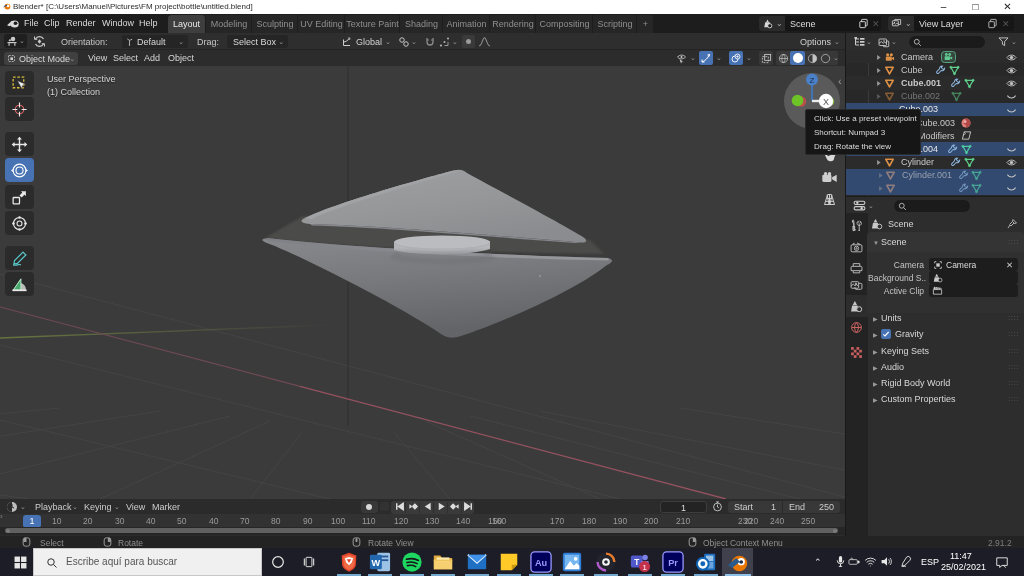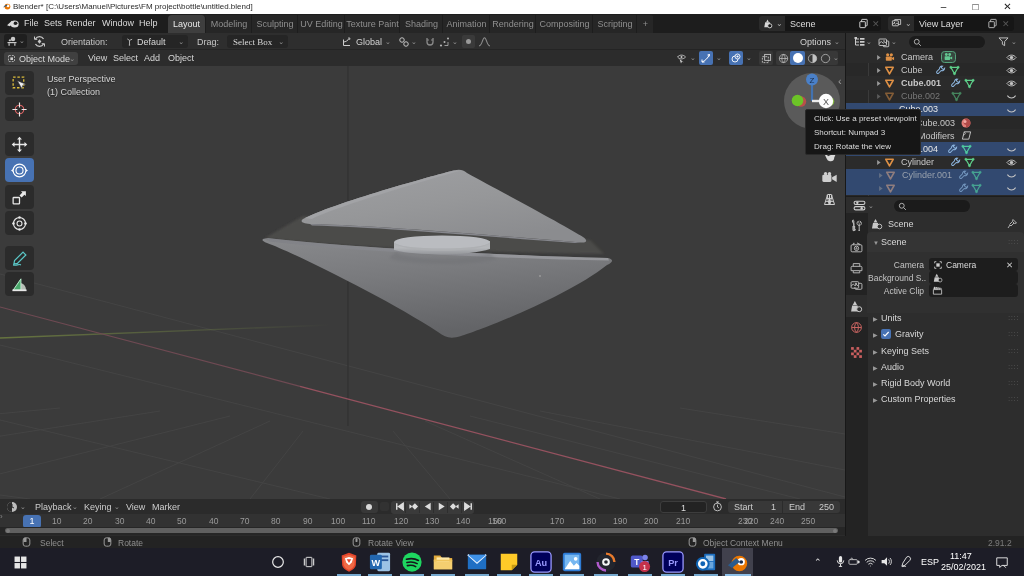--- a/index.html
+++ b/index.html
@@ -72,21 +72,21 @@
     <path d="M2 13 L10 6 L13 9 Z" fill="#265787"></path>
   </svg>
   <div class="ttext">Blender* [C:\Users\Manuel\Pictures\FM project\bottle\untitled.blend]</div>
   <div class="winbtn" style="left:937px;">–</div>
   <div class="winbtn" style="left:969px;">□</div>
   <div class="winbtn" style="left:1001px;">✕</div>
 </div>
 
 <div class="abs" id="topbar">
   <div class="menu-item" style="left:24px;">File</div>
-  <div class="menu-item" style="left:44px;">Sets</div>
+  <div class="menu-item" style="left:44px;">Clip</div>
   <div class="menu-item" style="left:66px;">Render</div>
   <div class="menu-item" style="left:102px;">Window</div>
   <div class="menu-item" style="left:139px;">Help</div>
   <div style="position:absolute;left:168px;top:1px;width:486px;height:18px;background:#262626;border-radius:4px 4px 0 0;"></div>
   <div class="wtab active" style="left:168px;width:38px;">Layout</div>
   <div class="wtab" style="left:207px;width:45px;">Modeling</div>
   <div class="wtab" style="left:253px;width:45px;">Sculpting</div>
   <div class="wtab" style="left:299px;width:46px;">UV Editing</div>
   <div class="wtab" style="left:346px;width:54px;">Texture Paint</div>
   <div class="wtab" style="left:401px;width:42px;">Shading</div>
@@ -157,21 +157,21 @@
   <div class="dd" style="left:122px;top:2px;width:66px;height:13px;">
     <svg style="position:absolute;left:3px;top:2px;" width="9" height="9" viewBox="0 0 24 24" fill="none" stroke="#bbb" stroke-width="2.4">
         <path d="M12 21 V9 M12 9 l-6 -4 M12 9 l7 -3"></path>
         <circle cx="12" cy="21" r="2" fill="#bbb" stroke="none"></circle>
       </svg>
     <span style="position:absolute;left:15px;top:2px;">Default</span>
     <span style="position:absolute;right:4px;top:3px;color:#999;font-size:7px;">⌄</span>
   </div>
   <span style="position:absolute;left:197px;top:4px;color:#c6c6c6;">Drag:</span>
   <div class="dd" style="left:227px;top:2px;width:61px;height:13px;">
-    <span style="position:absolute;left:6px;top:2px;font-family:Liberation Serif, serif;">Select Box</span>
+    <span style="position:absolute;left:6px;top:2px;">Select Box</span>
     <span style="position:absolute;right:4px;top:3px;color:#999;font-size:7px;">⌄</span>
   </div>
   <svg style="position:absolute;left:341px;top:3px;" width="12" height="12" viewBox="0 0 24 24" fill="none" stroke="#ccc" stroke-width="2">
       <path d="M5 19 L5 7 M5 19 L18 19 M5 12 C9 12 14 9 16 5"></path>
       <path d="M14 4 l4 0 l-1 4" stroke-width="1.6"></path>
     </svg>
     <span style="position:absolute;left:356px;top:4px;color:#d2d2d2;">Global</span>
   <span style="position:absolute;left:385px;top:5px;color:#999;font-size:7px;">⌄</span>
   <svg style="position:absolute;left:398px;top:3px;" width="12" height="12" viewBox="0 0 24 24" fill="none" stroke="#c5c5c5" stroke-width="2">
       <circle cx="8" cy="8" r="4.5"></circle>
@@ -880,20 +880,27 @@
   <span style="position:absolute;left:703px;top:1.5px;">Object Context Menu</span>
   <span style="position:absolute;left:988px;top:1.5px;color:#7d7d7d;">2.91.2</span>
 </div>
 <div class="abs" id="taskbar">
   <svg style="position:absolute;left:14px;top:8px;" width="13" height="13" viewBox="0 0 24 24" fill="#e6e6e6">
       <rect x="1" y="1" width="10" height="10"></rect>
       <rect x="13" y="1" width="10" height="10"></rect>
       <rect x="1" y="13" width="10" height="10"></rect>
       <rect x="13" y="13" width="10" height="10"></rect>
     </svg>
+  <div style="position:absolute;left:33px;top:0px;width:229px;height:28px;background:#f0f0f0;border:1px solid #c8c8c8;">
+    <svg style="position:absolute;left:12px;top:8px;" width="12" height="12" viewBox="0 0 24 24" fill="none" stroke="#333" stroke-width="2">
+        <circle cx="10" cy="10" r="6.5"></circle>
+        <line x1="15" y1="15" x2="21" y2="21"></line>
+      </svg>
+    <span style="position:absolute;left:32px;top:7px;color:#555;font-size:10px;">Escribe aquí para buscar</span>
+  </div>
   <div style="position:absolute;left:270px;top:554px;"></div>
   <svg style="position:absolute;left:270px;top:6px;" width="16" height="16" viewBox="0 0 24 24" fill="none" stroke="#e8e8e8" stroke-width="1.8">
       <circle cx="12" cy="12" r="8"></circle>
     </svg>
   <svg style="position:absolute;left:302px;top:7px;" width="14" height="14" viewBox="0 0 24 24" fill="none" stroke="#e8e8e8" stroke-width="1.6">
       <rect x="7" y="4" width="10" height="16" rx="1"></rect>
       <path d="M4 6 V18 M20 6 V18" stroke-width="1.8"></path>
     </svg>
   <div id="apps">
     <div style="position:absolute;left:722px;top:0;width:31px;height:28px;background:#41414d;"></div>

